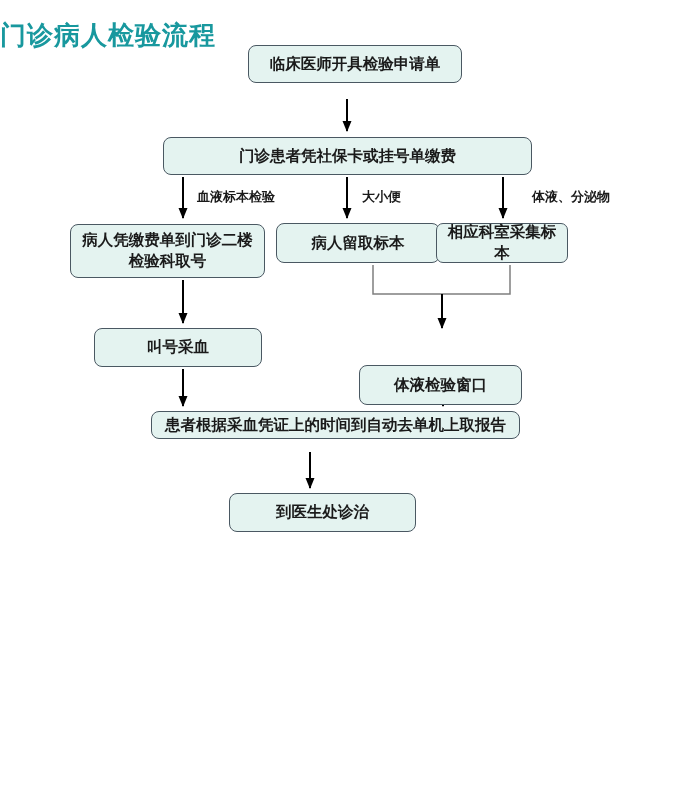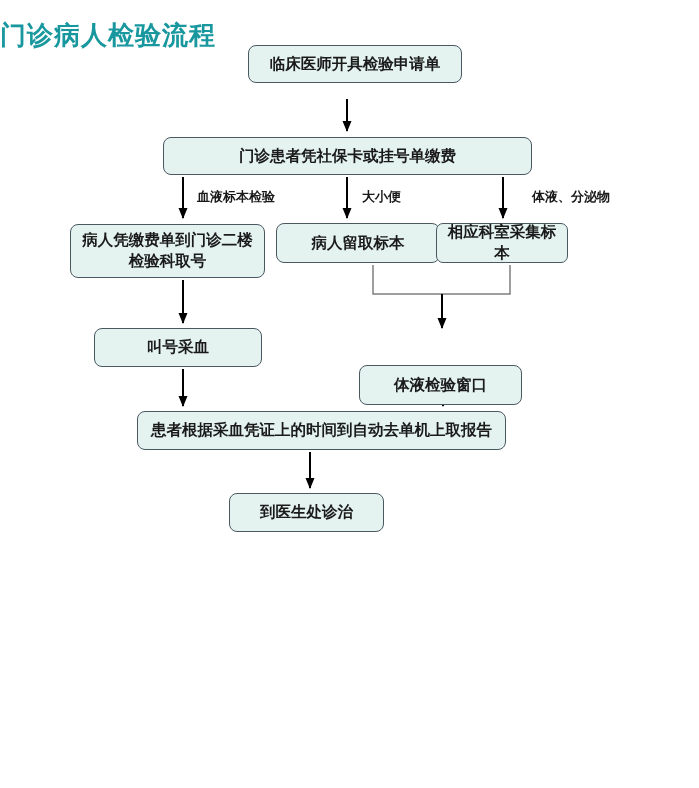--- a/index.html
+++ b/index.html
@@ -89,17 +89,17 @@
 检验科取号</div>
 
   <div class="node" style="left:276px; top:223px; width:164px; height:40px;">病人留取标本</div>
 
   <div class="node" style="left:436px; top:223px; width:132px; height:40px;border-radius:7px;">相应科室采集标本</div>
 
   <div class="node" style="left:94px;  top:328px; width:168px; height:39px;">叫号采血</div>
 
   <div class="node" style="left:359px; top:333px; width:163px; height:40px;margin-top:32px;">体液检验窗口</div>
 
-  <div class="node" style="left:137px; top:411px; width:369px; height:39px;">患者根据采血凭证上的时间到自动去单机上取报告</div>
+  <div class="node" style="left:151px; top:411px; width:369px; height:28px;">患者根据采血凭证上的时间到自动去单机上取报告</div>
 
-  <div class="node" style="left:229px; top:493px; width:155px; height:39px;text-align:right;">到医生处诊治</div>
+  <div class="node" style="left:229px; top:493px; width:187px; height:39px;text-align:right;">到医生处诊治</div>
 
 </div>
 
 </body></html>

